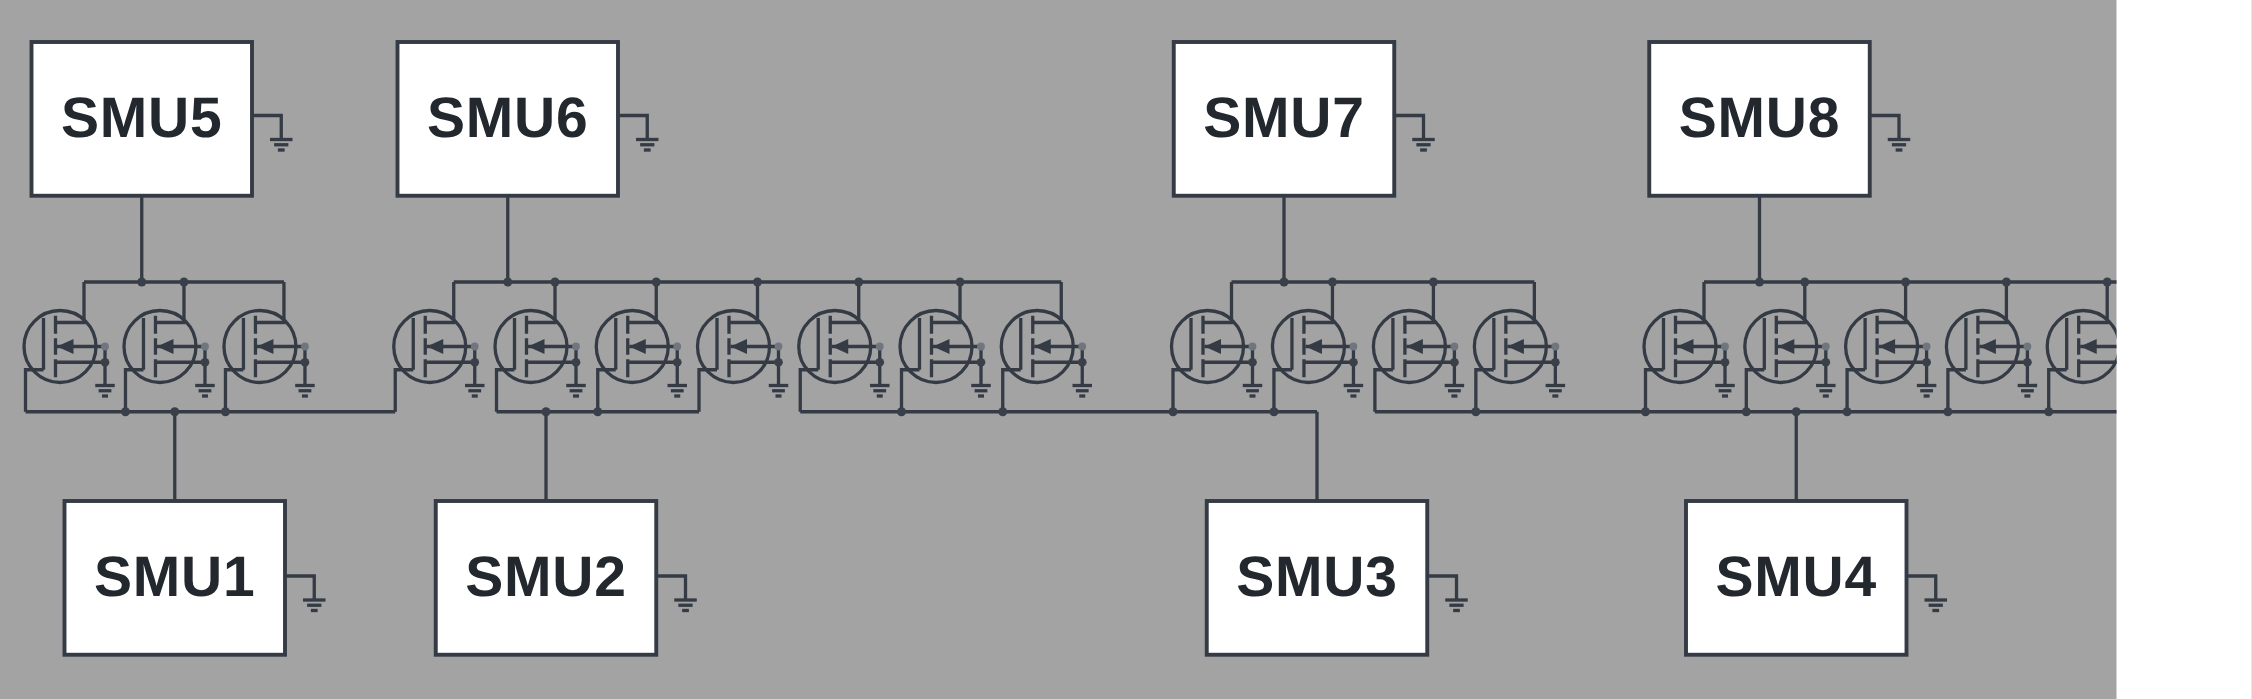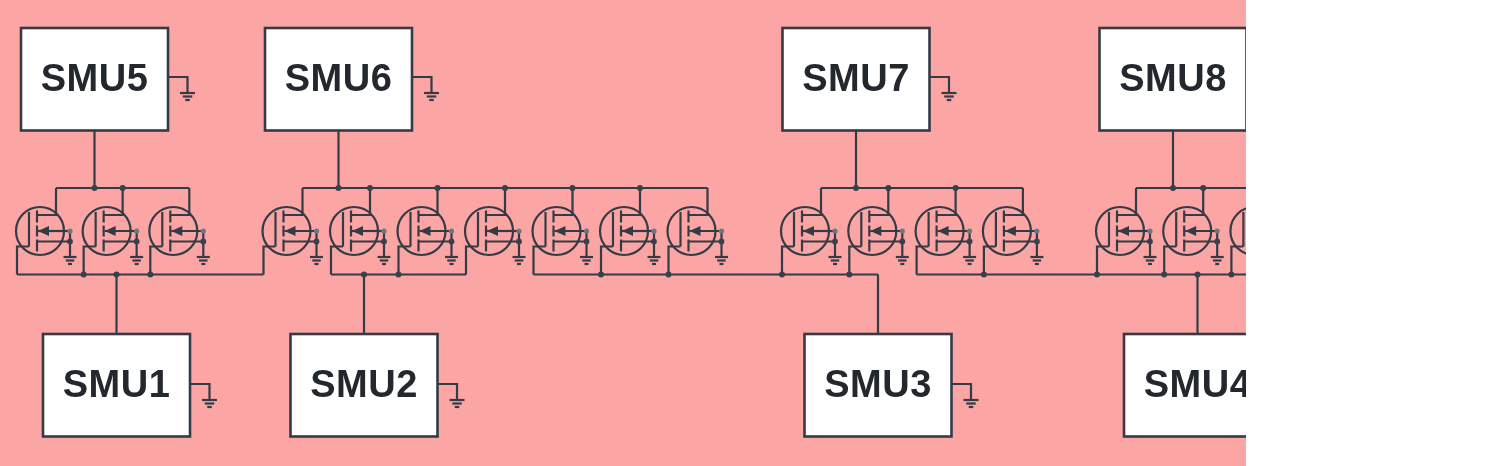--- a/index.html
+++ b/index.html
@@ -1,16 +1,16 @@
 <!DOCTYPE html>
 <html><head>
 <meta charset="utf-8">
 <style>
   html,body{margin:0;padding:0;background:#ffffff;}
-  .stage{position:relative;width:1246px;height:466px;background:#fca5a5;overflow:hidden;}
+  .stage{position:relative;width:1411px;height:466px;background:#a3a3a3;overflow:hidden;}
   svg{display:block;}
   text.smu-label{
     font-family:"Liberation Sans","DejaVu Sans",sans-serif;
     font-weight:600;
     font-size:38px;
     letter-spacing:0.5px;
   }
 </style>
 </head>
 <body>

